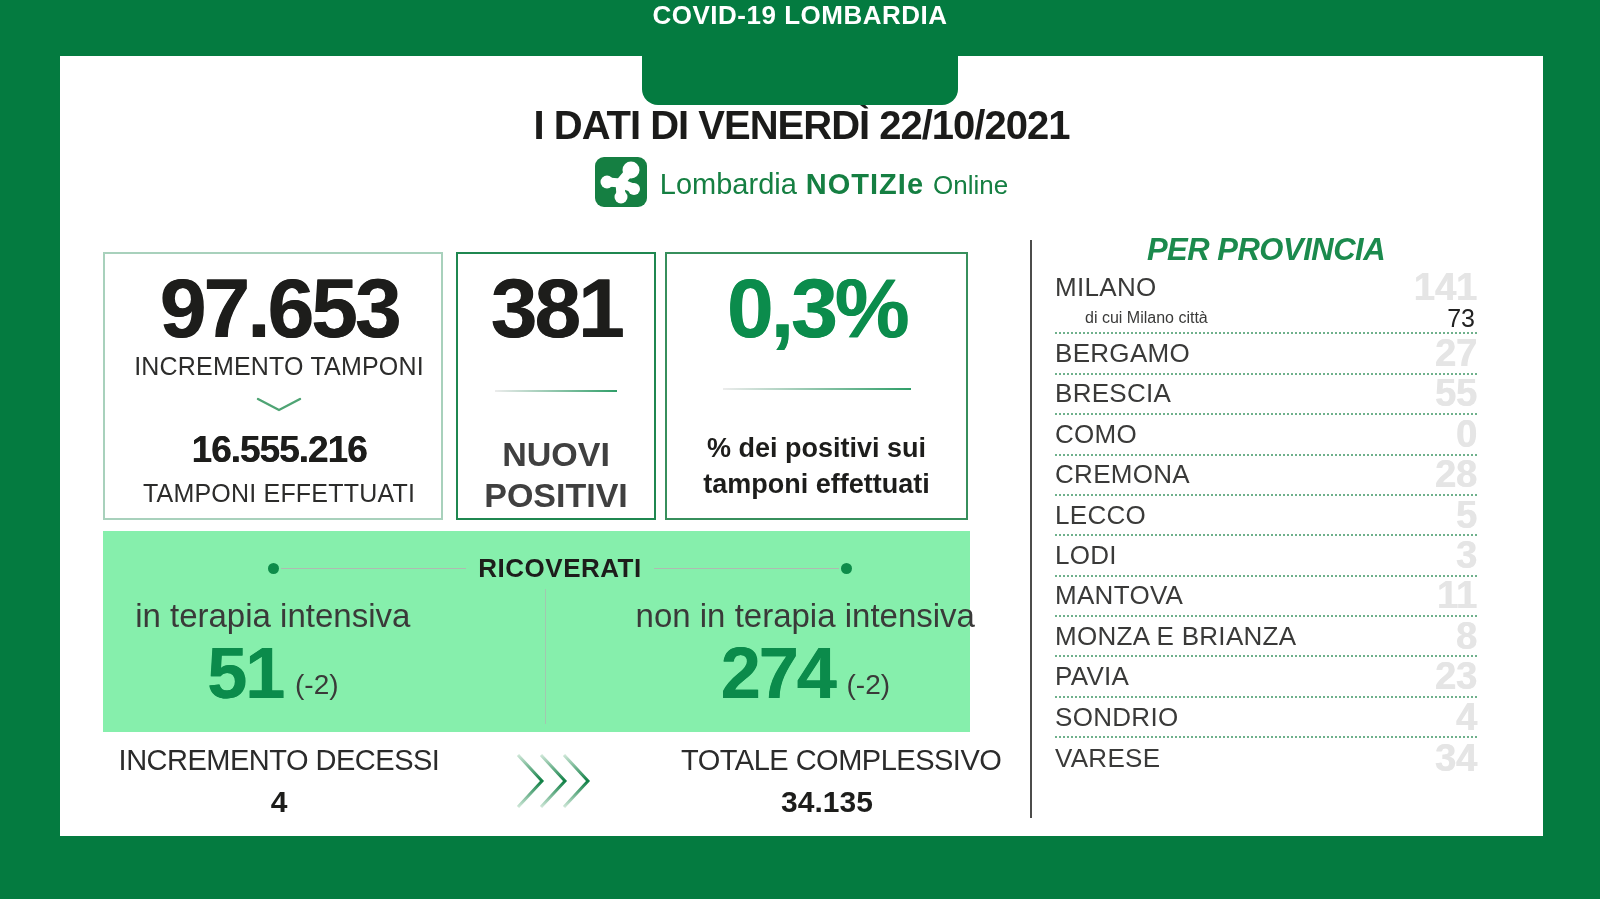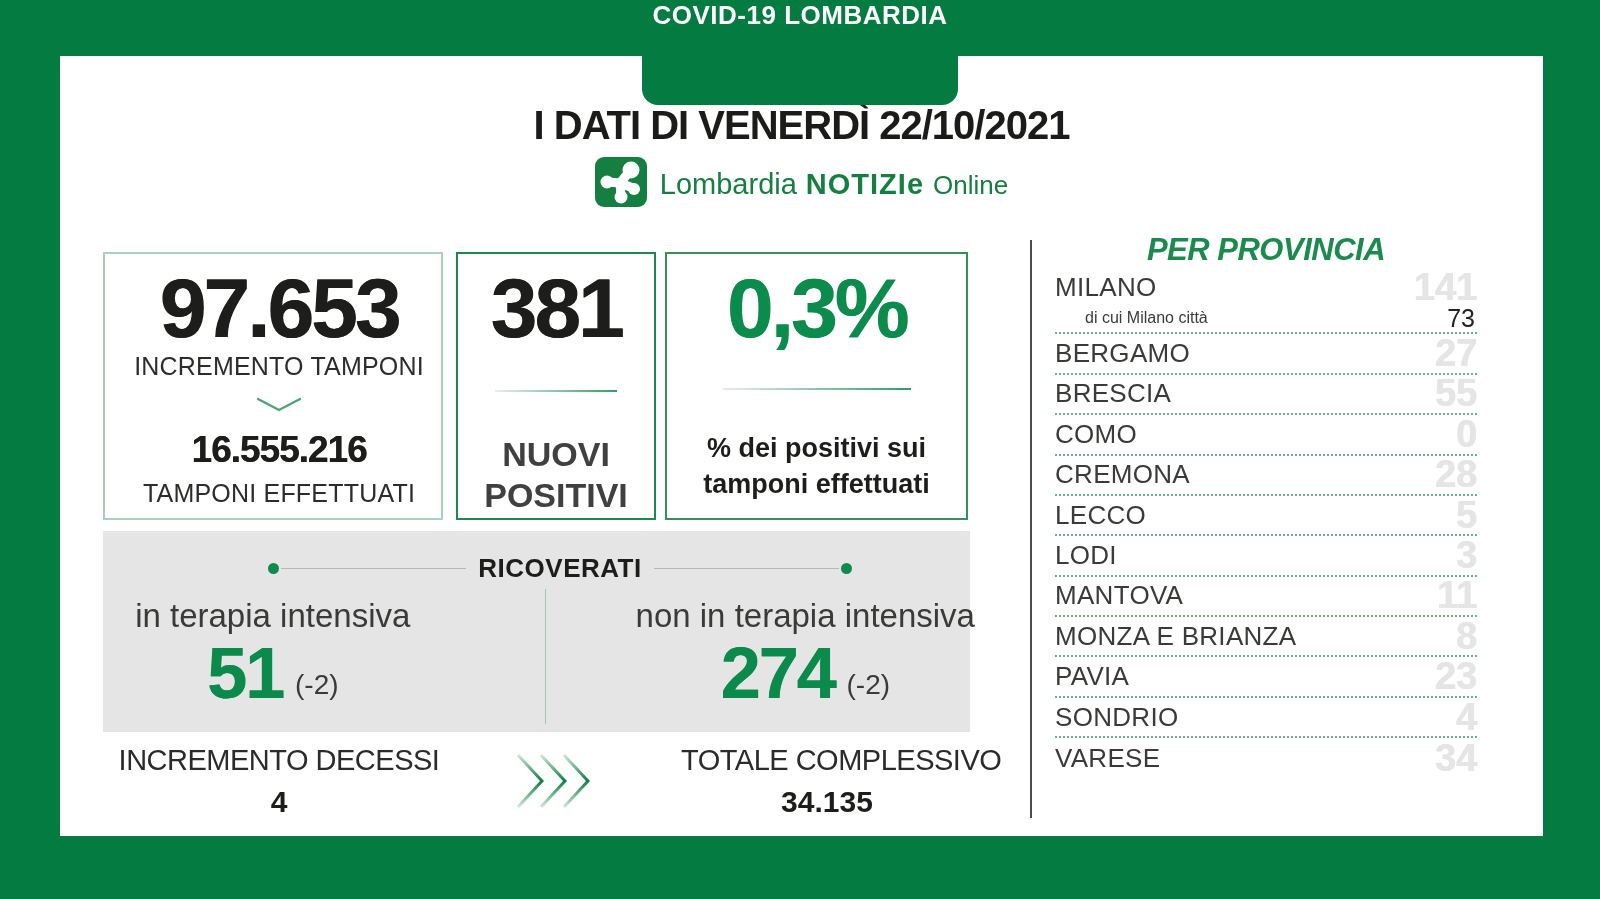--- a/index.html
+++ b/index.html
@@ -51,21 +51,21 @@
   .big-number.green { color:#0B8C4C; }
   .card-label { font-size:25px; color:#2c2c2b; letter-spacing:.2px; margin-top:2px;text-align:right; }
   .chev-down { margin:16px auto 12px; display:block; }
   .mid-number { font-size:37px; font-weight:800; letter-spacing:-1px; color:#1d1d1b; text-shadow:.4px 0 0 currentColor; }
   .gradline { height:2px; background:linear-gradient(to right,#ececec,#2f9e68); }
   .card-positivi .gradline { width:122px; margin-top:40px; }
   .card-percent  .gradline { width:188px; margin-top:38px; }
   .card2-label { margin-top:42px; font-size:34px; font-weight:800; line-height:1.2; color:#404040; }
   .card3-label { margin-top:40px; font-size:27px; font-weight:800; line-height:1.35; color:#1d1d1b; }
   
-  .ric { position:absolute; left:43px; top:475px; width:867px; height:201px; background:#e5e5e5; }
+  .ric { position:absolute; left:43px; top:475px; width:867px; height:201px; background:#86efac; }
   .ric-header { position:absolute; top:22px; left:0; width:100%; display:flex; align-items:center; }
   .ric-spacer-l { width:165px; } .ric-spacer-r { width:118px; }
   .ric-dot { width:11px; height:11px; border-radius:50%; background:#0E8C4A; flex:none; }
   .ric-line { flex:1; height:1px; background:#aebbb1; margin:0 2px; }
   .ric-title { font-size:26px; font-weight:800; color:#1d1d1b; letter-spacing:.5px; padding:0 10px; white-space:nowrap; }
   .ric-cols { position:absolute; top:58px; left:0; right:0; bottom:0; display:flex; }
   .ric-col { width:50%; display:flex; flex-direction:column; align-items:center; }
   .ric-col.left  > * { transform:translateX(-47px); }
   .ric-col.right > * { transform:translateX(52px); }
   .ric-label { font-size:33px; color:#3a3a39; margin-top:8px; white-space:nowrap; }

